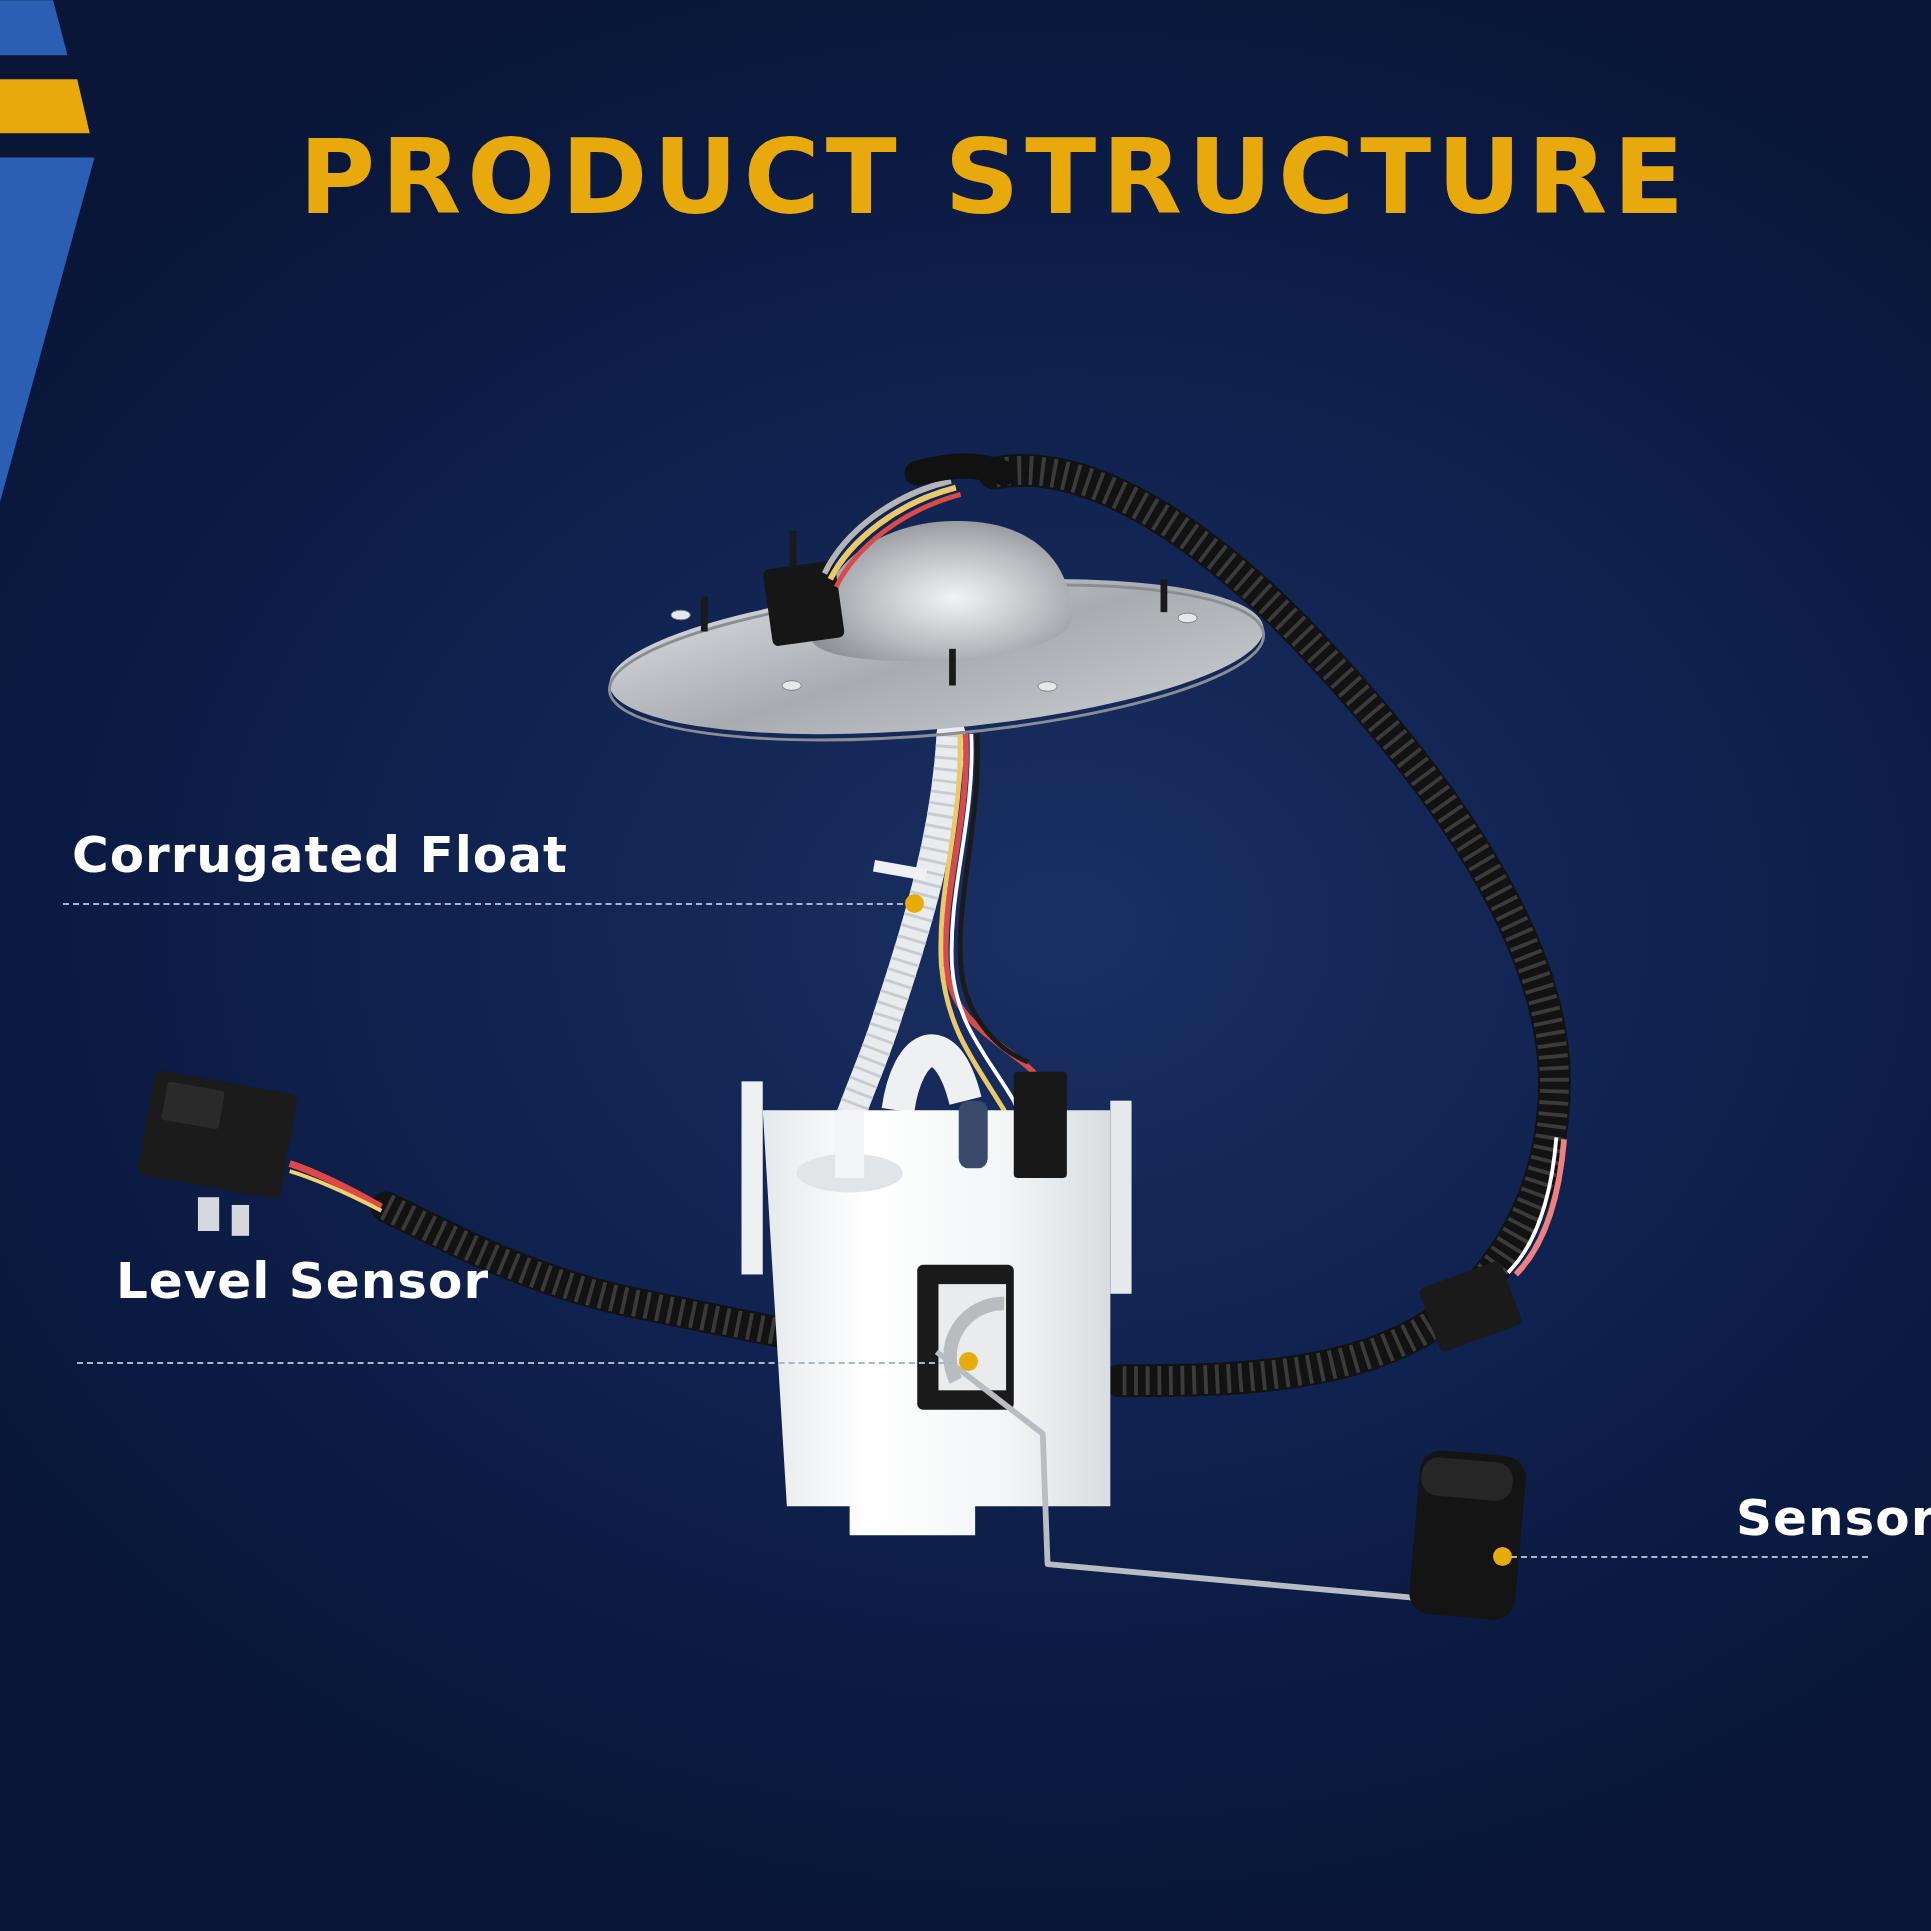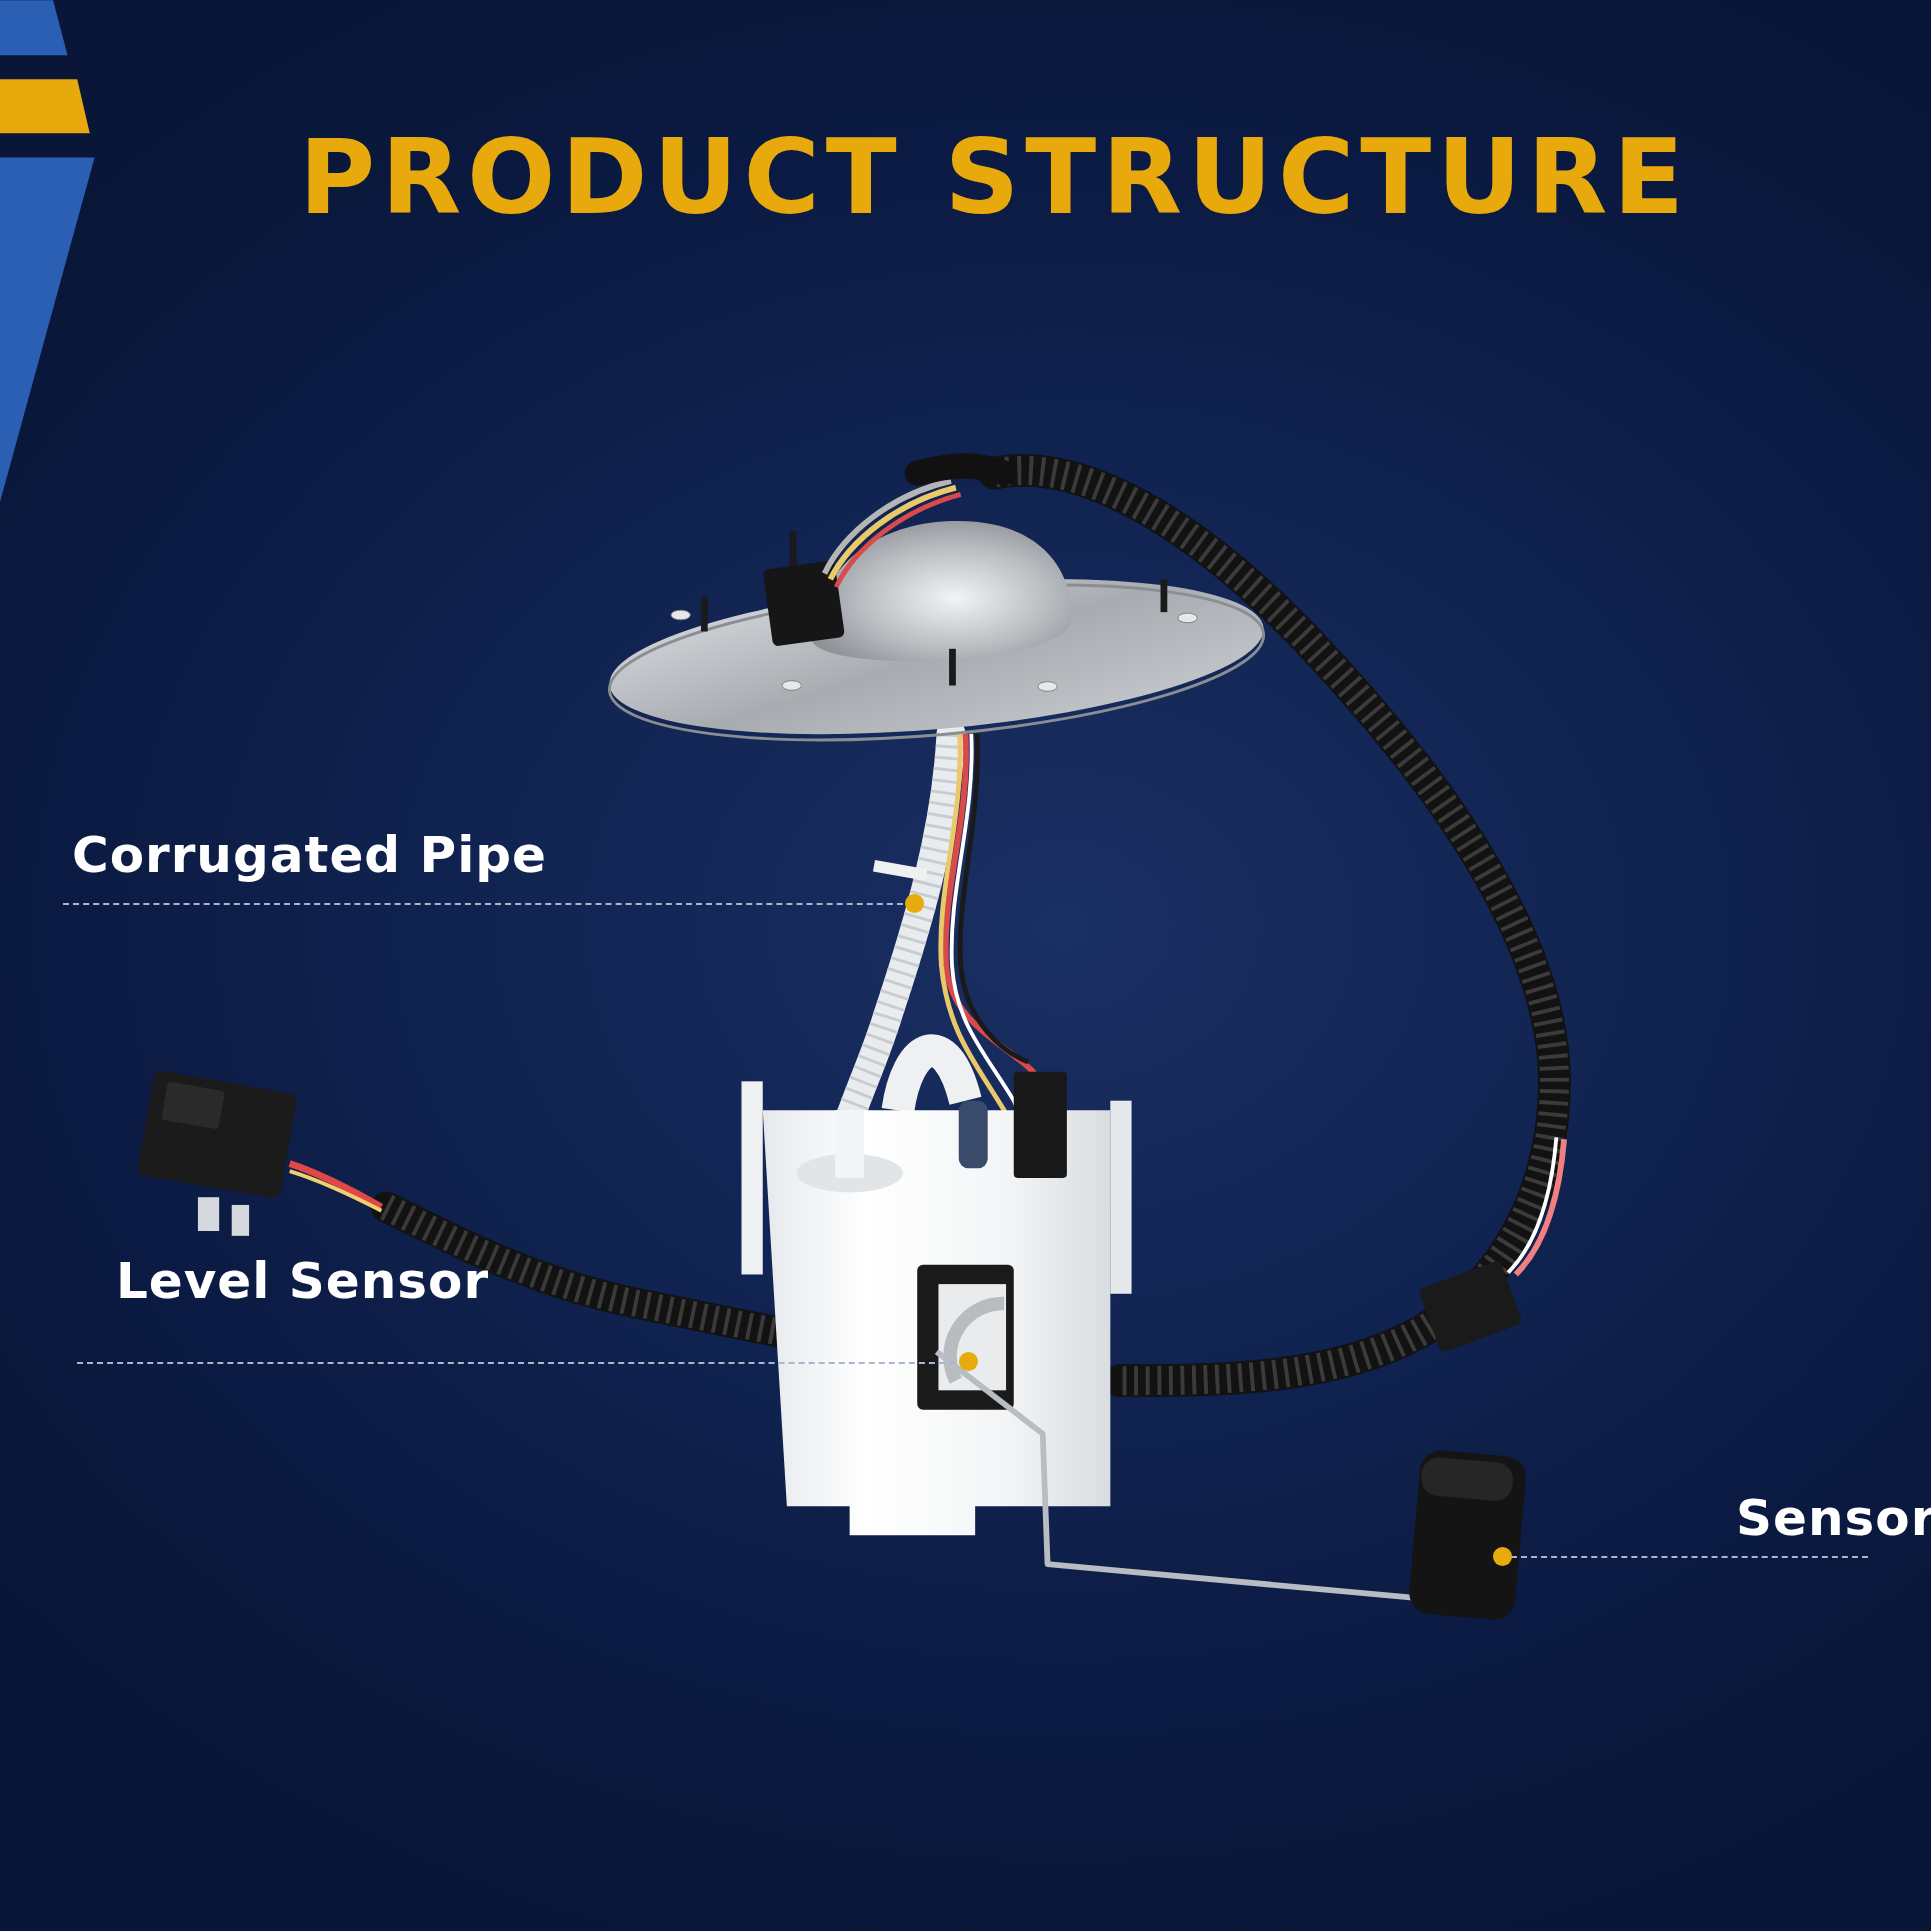--- a/index.html
+++ b/index.html
@@ -134,21 +134,21 @@
     </g>
 
     <path d="M970,1400 L1080,1485 L1085,1620 L1520,1660" fill="none" stroke="#b8bdc3" stroke-width="6" stroke-linejoin="round"></path>
 
     <g>
       <rect x="1465" y="1505" width="110" height="170" rx="22" fill="#141414" transform="rotate(5 1520 1590)"></rect>
       <rect x="1472" y="1512" width="95" height="40" rx="18" fill="#262626" transform="rotate(5 1520 1532)"></rect>
     </g>
   </svg>
 
-  <div class="callout-label" style="left:72px; top:826px;">Corrugated Pipe</div>
+  <div class="callout-label" style="left:72px; top:826px;">Corrugated Float</div>
   <div class="callout-line" style="left:63px; top:903px; width:850px;"></div>
   <div class="callout-dot" style="left:905px; top:894px;"></div>
 
   <div class="callout-label" style="left:116px; top:1252px;">Level Sensor</div>
   <div class="callout-line" style="left:77px; top:1362px; width:888px;"></div>
   <div class="callout-dot" style="left:959px; top:1352px;"></div>
 
   <div class="callout-label" style="left:1736px; top:1489px;">Sensor</div>
   <div class="callout-line" style="left:1511px; top:1556px; width:357px;"></div>
   <div class="callout-dot" style="left:1493px; top:1547px;"></div>

